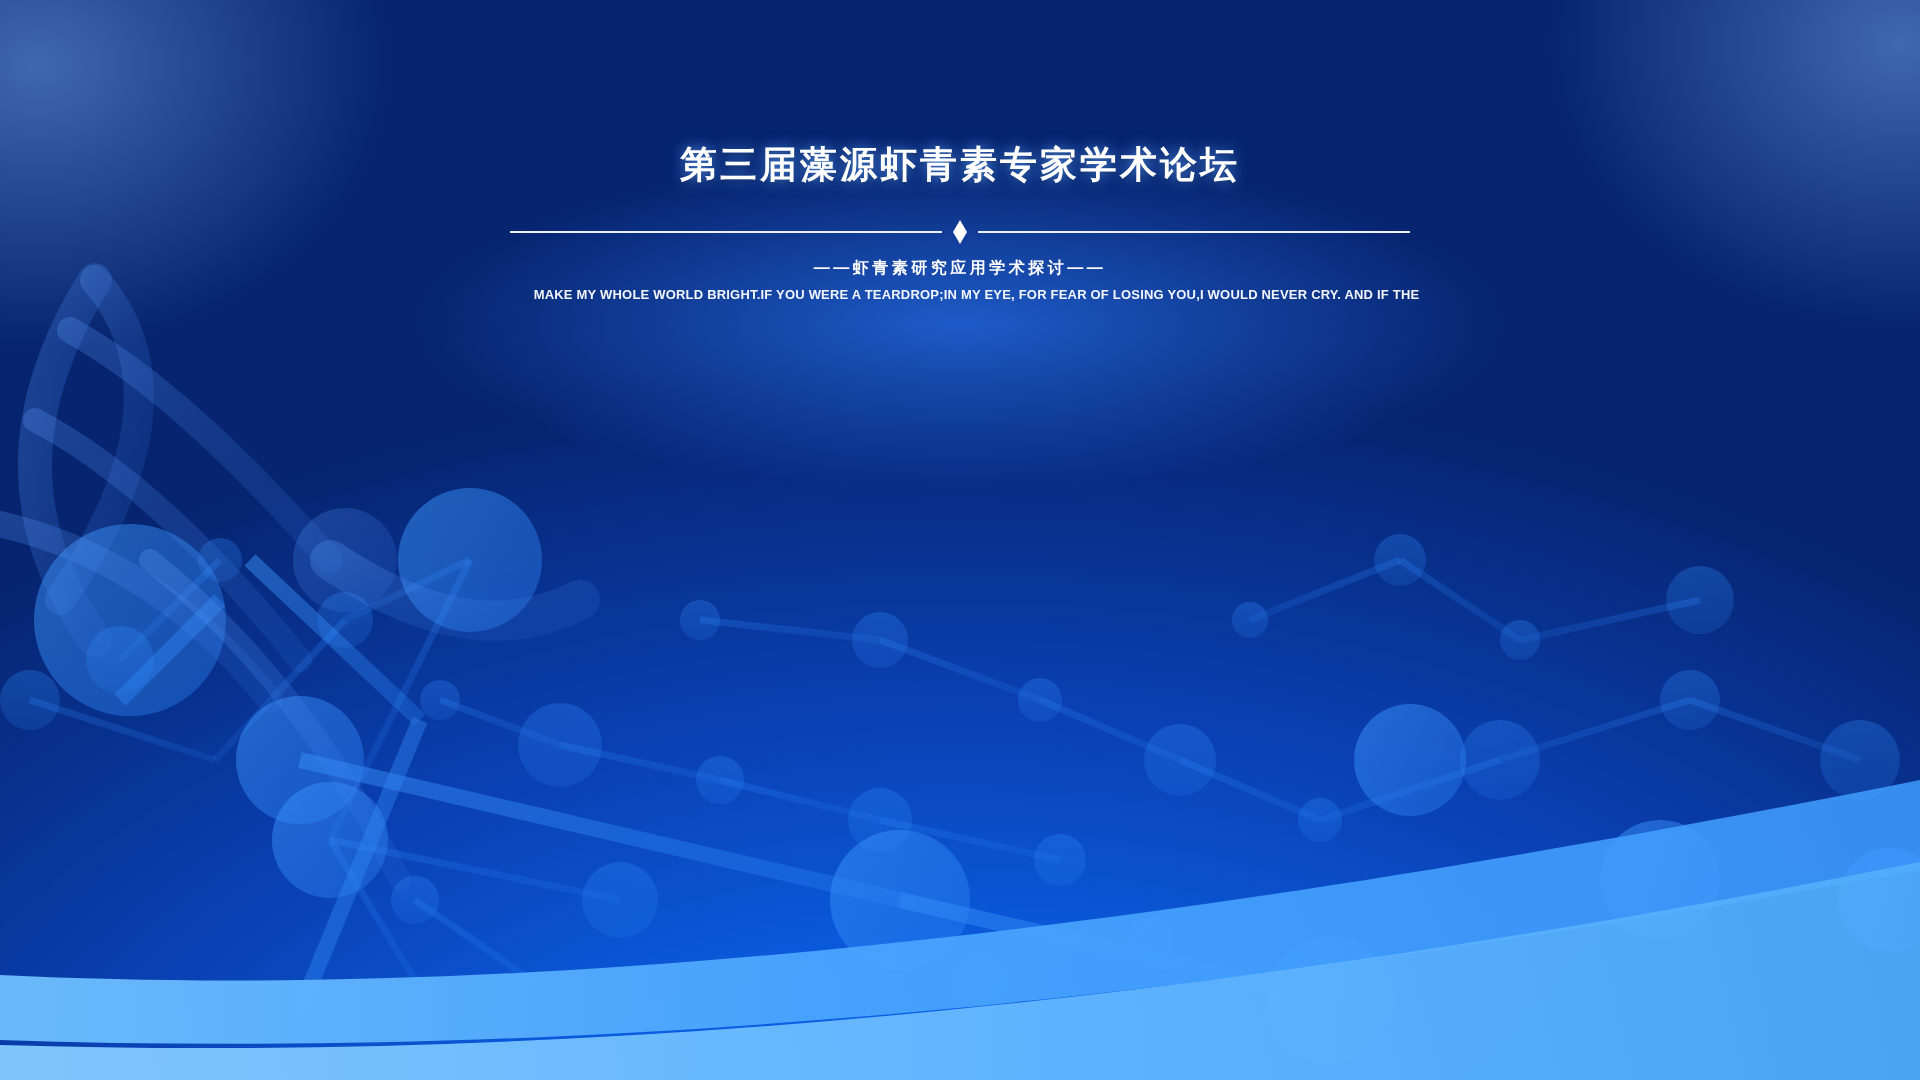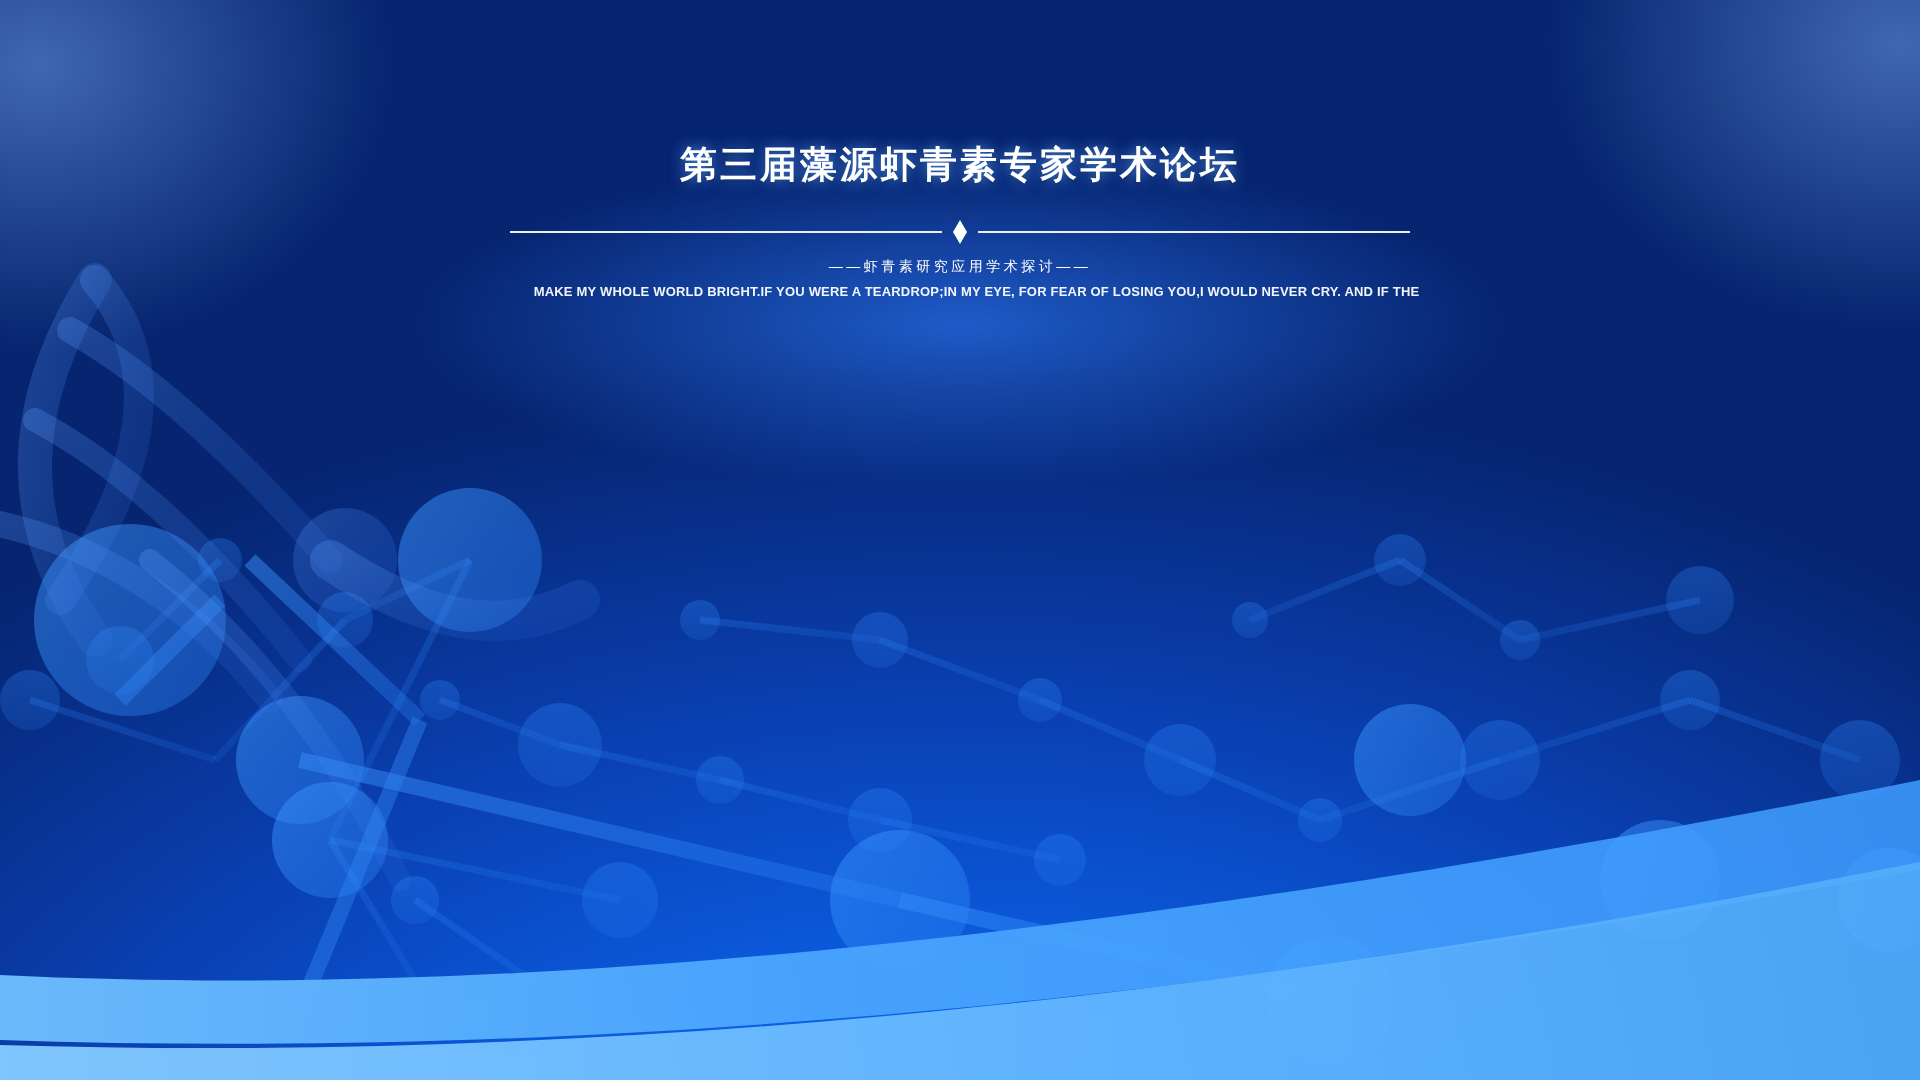--- a/index.html
+++ b/index.html
@@ -104,22 +104,22 @@
     top: 0;
     width: 14px;
     height: 24px;
     margin-left: -7px;
     background: #ffffff;
     clip-path: polygon(50% 0%, 100% 50%, 50% 100%, 0% 50%);
   }
 
   .footnote { margin-top: 14px; text-align: center; }
   .footnote .fn-cn {
-    font-size: 14px;
-    font-weight: normal;
+    font-size: 16px;
+    font-weight: bold;
     letter-spacing: 3.5px;
     color: #ffffff;
     white-space: nowrap;
   }
   .footnote .fn-en {
     margin-top: 7px;
     font-size: 13px;
     font-weight: bold;
     letter-spacing: 0.2px;
     color: rgba(255,255,255,0.95);

